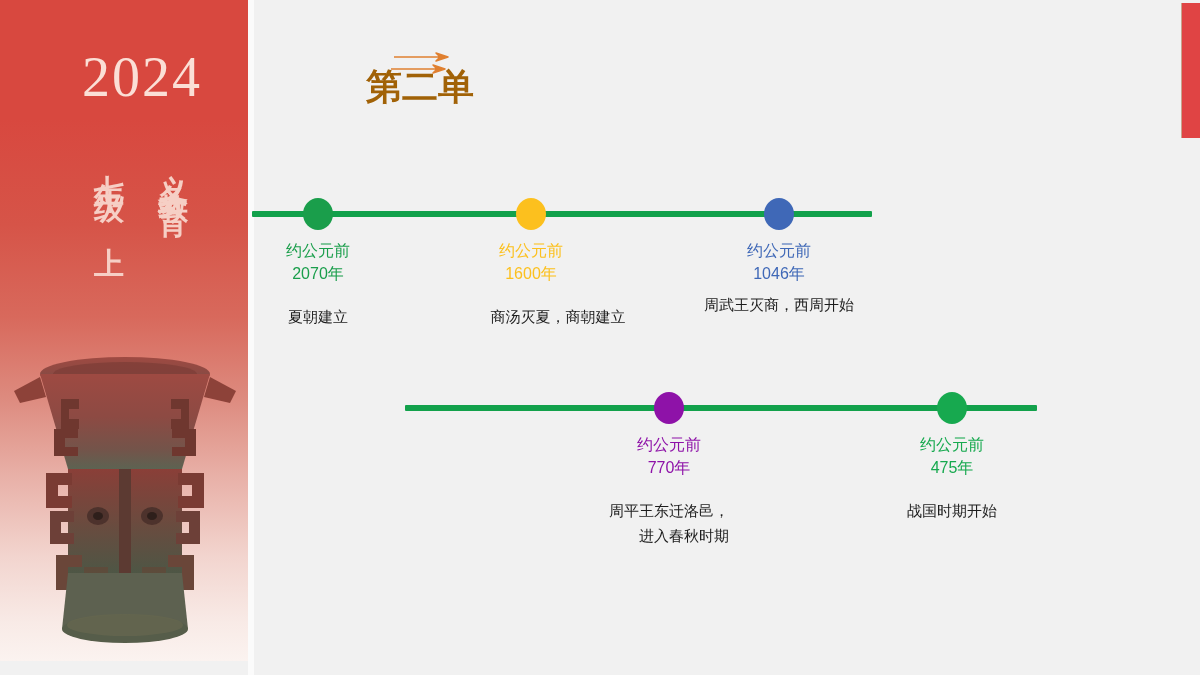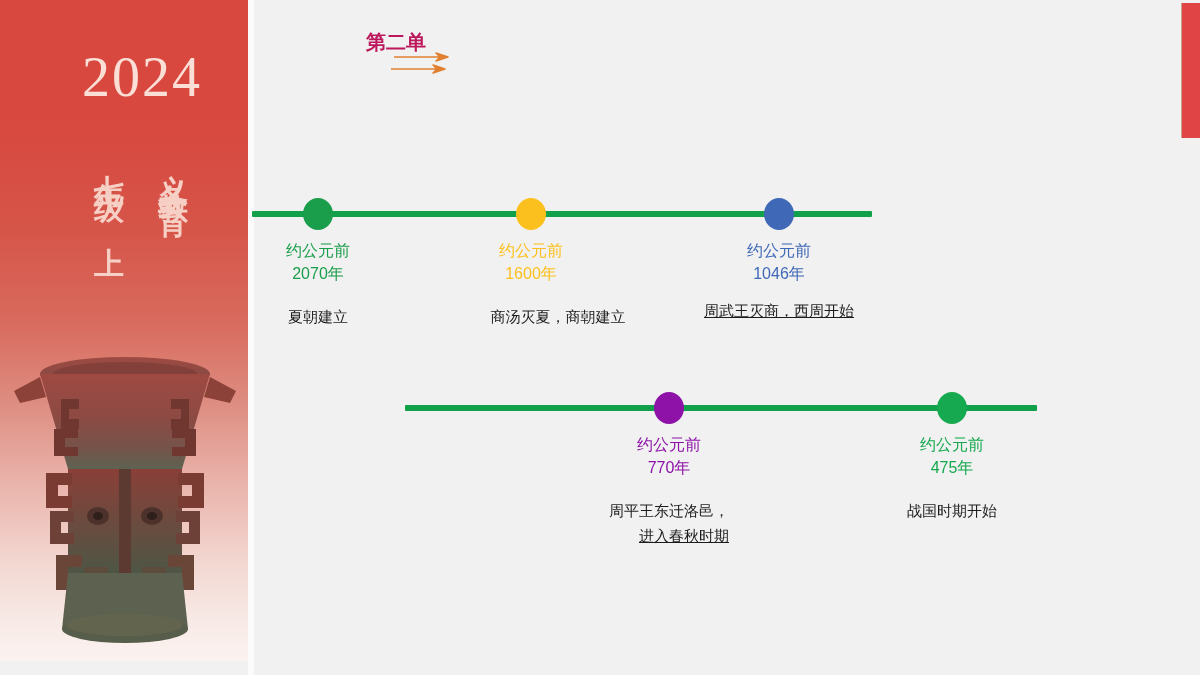--- a/index.html
+++ b/index.html
@@ -96,24 +96,24 @@
     width: 19px;
     height: 135px;
     background: #e04444;
     border-left: 1px solid #c9a48c;
   }
 
   
   .unit-title {
     position: absolute;
     left: 366px;
-    top: 29px;
-    font-size: 20px;
-    font-weight: 700;
-    color: #be185d;
+    top: 63px;
+    font-size: 36px;
+    font-weight: 700;
+    color: #a16207;
     font-family: "Liberation Serif", "DejaVu Serif", serif;
     white-space: nowrap;
   }
   .unit-mark {
     position: absolute;
     left: 390px;
     top: 52px;
     width: 60px;
     height: 22px;
   }
@@ -168,21 +168,21 @@
 
   .tl-caption {
     position: absolute;
     transform: translateX(-50%);
     text-align: right;
     font-size: 15px;
     line-height: 25px;
     color: #1c1c1c;
     white-space: nowrap;
   }
-  .tl-caption .ln2 { display: block; text-decoration: underline; }
+  .tl-caption .ln2 { display: block; }
 </style>
 </head>
 <body>
 
 <div id="slide">
 
   <div class="sidebar">
 
     <div class="year-label">2024</div>
 
@@ -255,21 +255,21 @@
   <div id="timelines-host">
       <div class="tl-line" style="left: 252px; top: 211px; width: 620px;"></div>
       <div class="tl-dot" style="left: 318px; top: 214px; background: rgb(26, 158, 75);"></div>
       <div class="tl-year" style="left: 318px; top: 239px; color: rgb(26, 158, 75);"><span>约公元前</span><span class="ln2">2070年</span></div>
       <div class="tl-caption" style="left: 318px; top: 304px;"><span>夏朝建立</span></div>
       <div class="tl-dot" style="left: 531px; top: 214px; background: rgb(252, 192, 30);"></div>
       <div class="tl-year" style="left: 531px; top: 239px; color: rgb(252, 192, 30);"><span>约公元前</span><span class="ln2">1600年</span></div>
       <div class="tl-caption" style="left: 531px; top: 304px; margin-left: 27px;"><span>商汤灭夏，商朝建立</span></div>
       <div class="tl-dot" style="left: 779px; top: 214px; background: rgb(63, 104, 183);"></div>
       <div class="tl-year" style="left: 779px; top: 239px; color: rgb(63, 104, 183);"><span>约公元前</span><span class="ln2">1046年</span></div>
-      <div class="tl-caption" style="left: 779px; top: 298px; text-decoration: underline;"><span>周武王灭商，西周开始</span></div>
+      <div class="tl-caption" style="left: 779px; top: 292px;"><span>周武王灭商，西周开始</span></div>
       <div class="tl-line" style="left: 405px; top: 405px; width: 632px;"></div>
       <div class="tl-dot" style="left: 669px; top: 408px; background: rgb(142, 18, 168);"></div>
       <div class="tl-year" style="left: 669px; top: 433px; color: rgb(142, 18, 168);"><span>约公元前</span><span class="ln2">770年</span></div>
       <div class="tl-caption" style="left: 669px; top: 498px;"><span>周平王东迁洛邑，</span><span class="ln2">进入春秋时期</span></div>
       <div class="tl-dot" style="left: 952px; top: 408px; background: rgb(23, 169, 79);"></div>
       <div class="tl-year" style="left: 952px; top: 433px; color: rgb(23, 169, 79);"><span>约公元前</span><span class="ln2">475年</span></div>
       <div class="tl-caption" style="left: 952px; top: 498px;"><span>战国时期开始</span></div>
     </div>
 
 </div>

